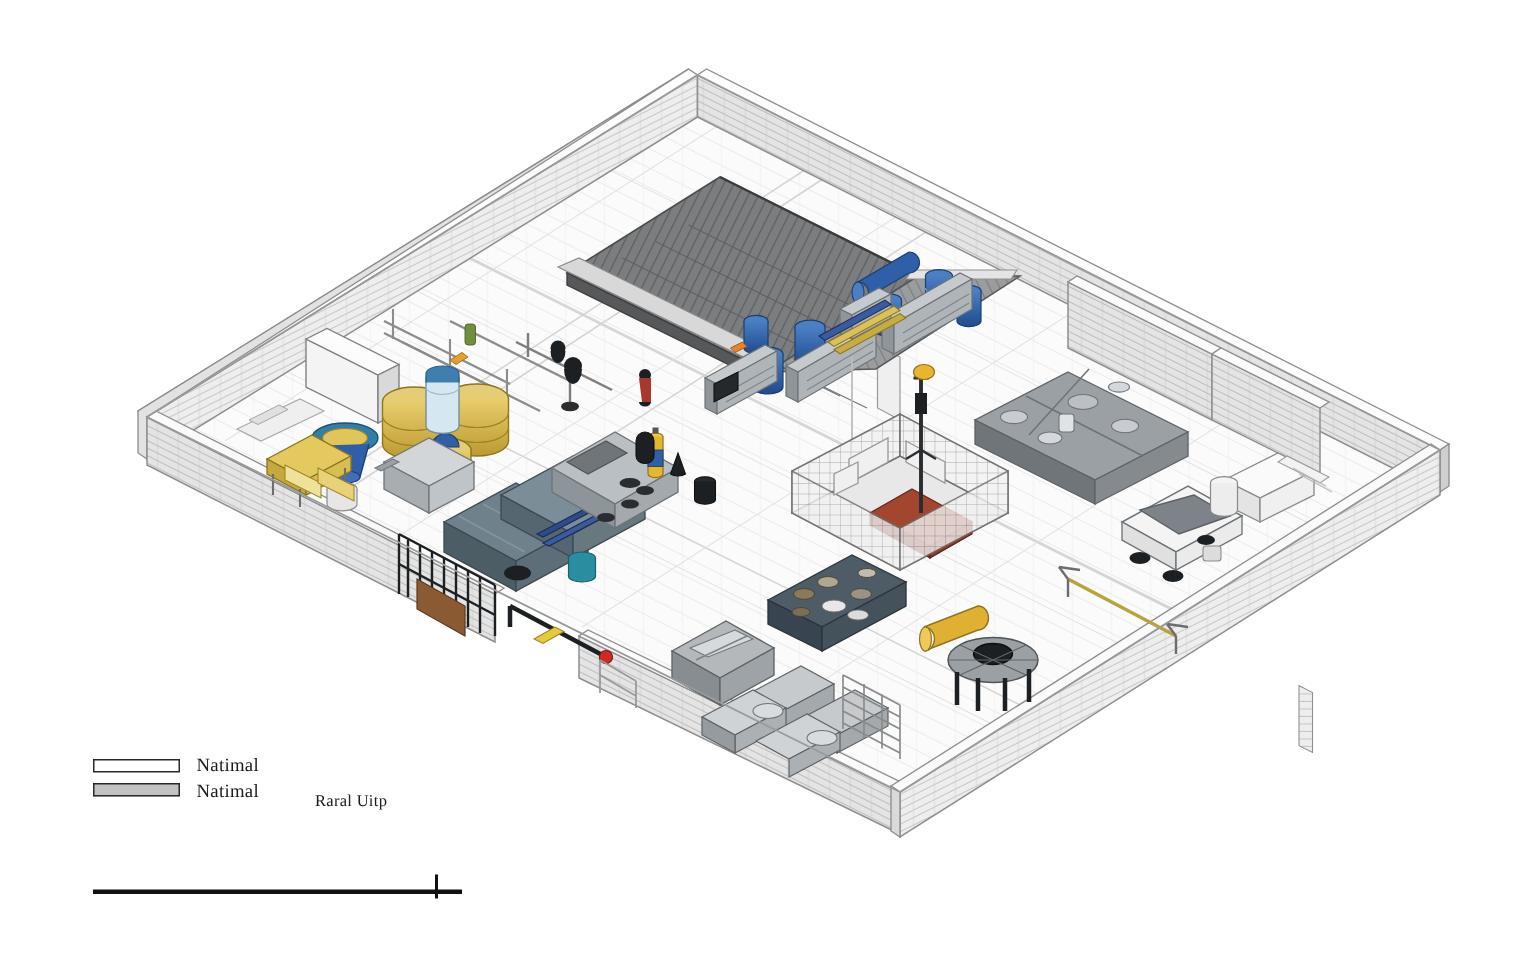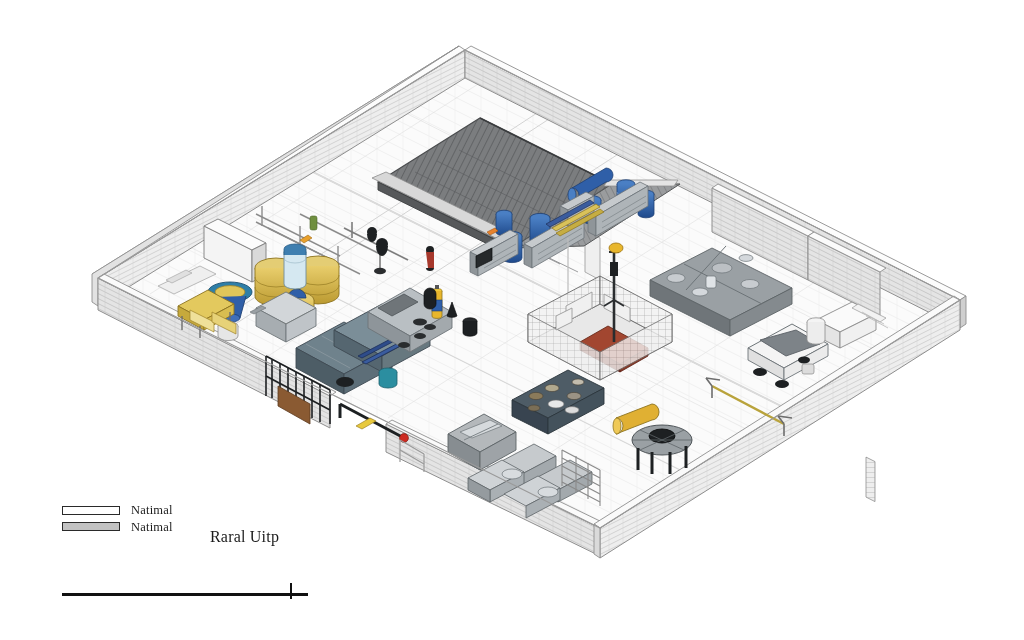--- a/index.html
+++ b/index.html
@@ -26,21 +26,21 @@
   }
   .legend-line{
     width:58px;height:0;border-top:2.4px solid #111;flex:0 0 auto;
   }
   .legend-lbl{
     margin-left:11px;font-size:12.5px;line-height:1;letter-spacing:.2px;
     color:#1b1b1b;white-space:nowrap;
     font-family:"Liberation Serif", serif;
   }
   #legend-note{
-    position:absolute;left:148px;top:26px;font-size:16px;color:#1b1b1b;
+    position:absolute;left:148px;top:26px;font-size:11px;color:#1b1b1b;
     letter-spacing:.2px;white-space:nowrap;font-family:"Liberation Serif", serif;
   }
   
   #scalebar{position:absolute;left:62px;top:588px;width:250px;height:16px;}
   #scalebar .bar{position:absolute;left:0;top:5px;width:246px;height:3.2px;background:#111;}
   #scalebar .tick{position:absolute;left:228px;top:-5px;width:2px;height:16px;background:#111;}
 </style>
 </head>
 <body>
 

